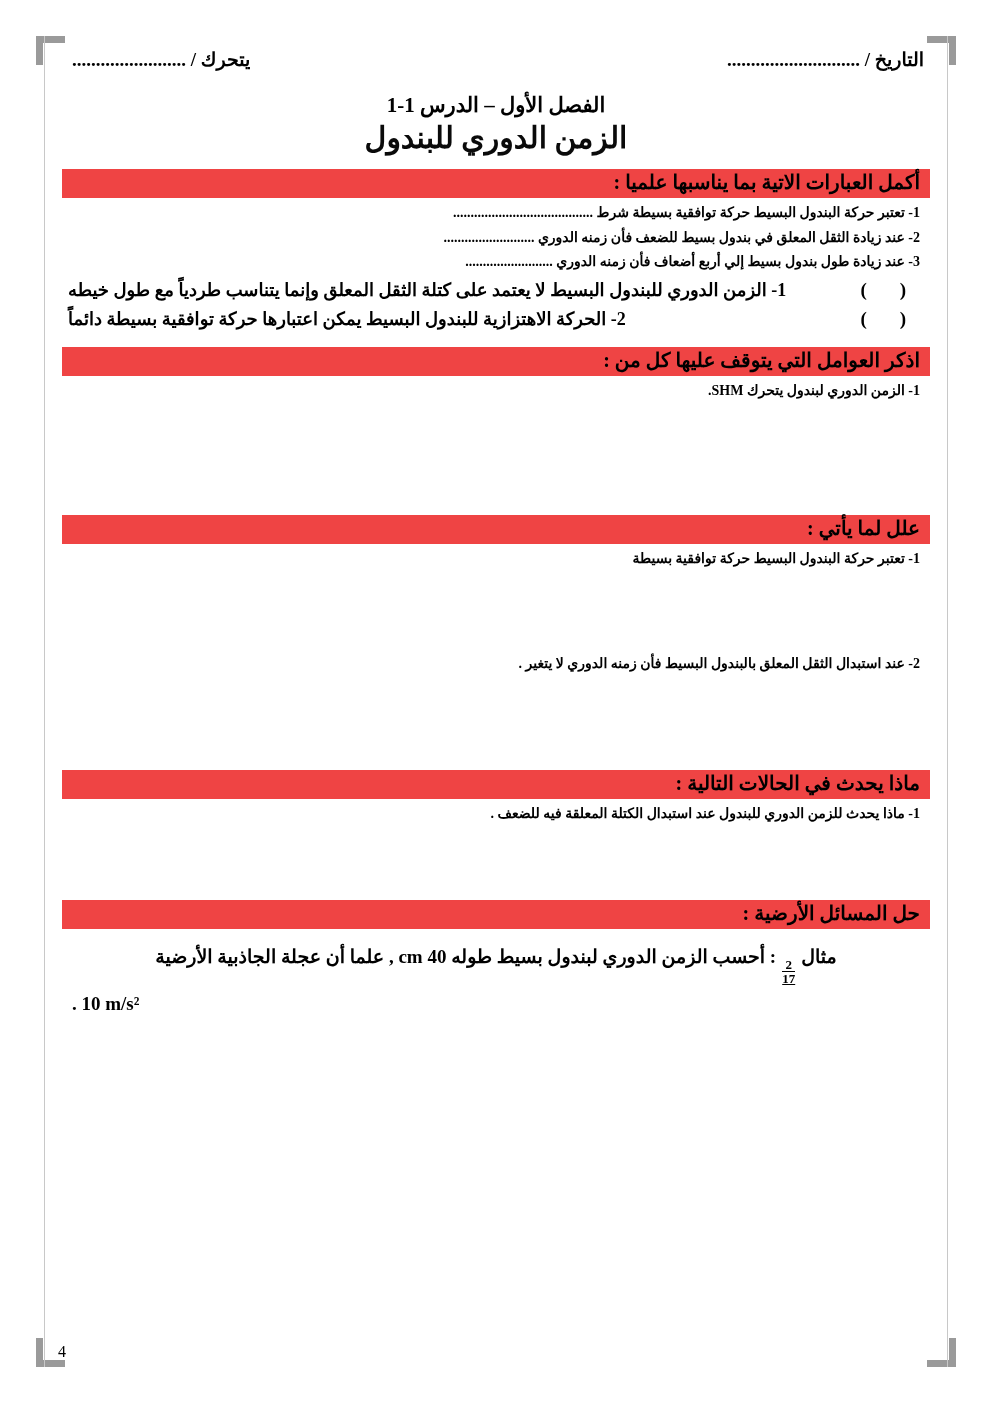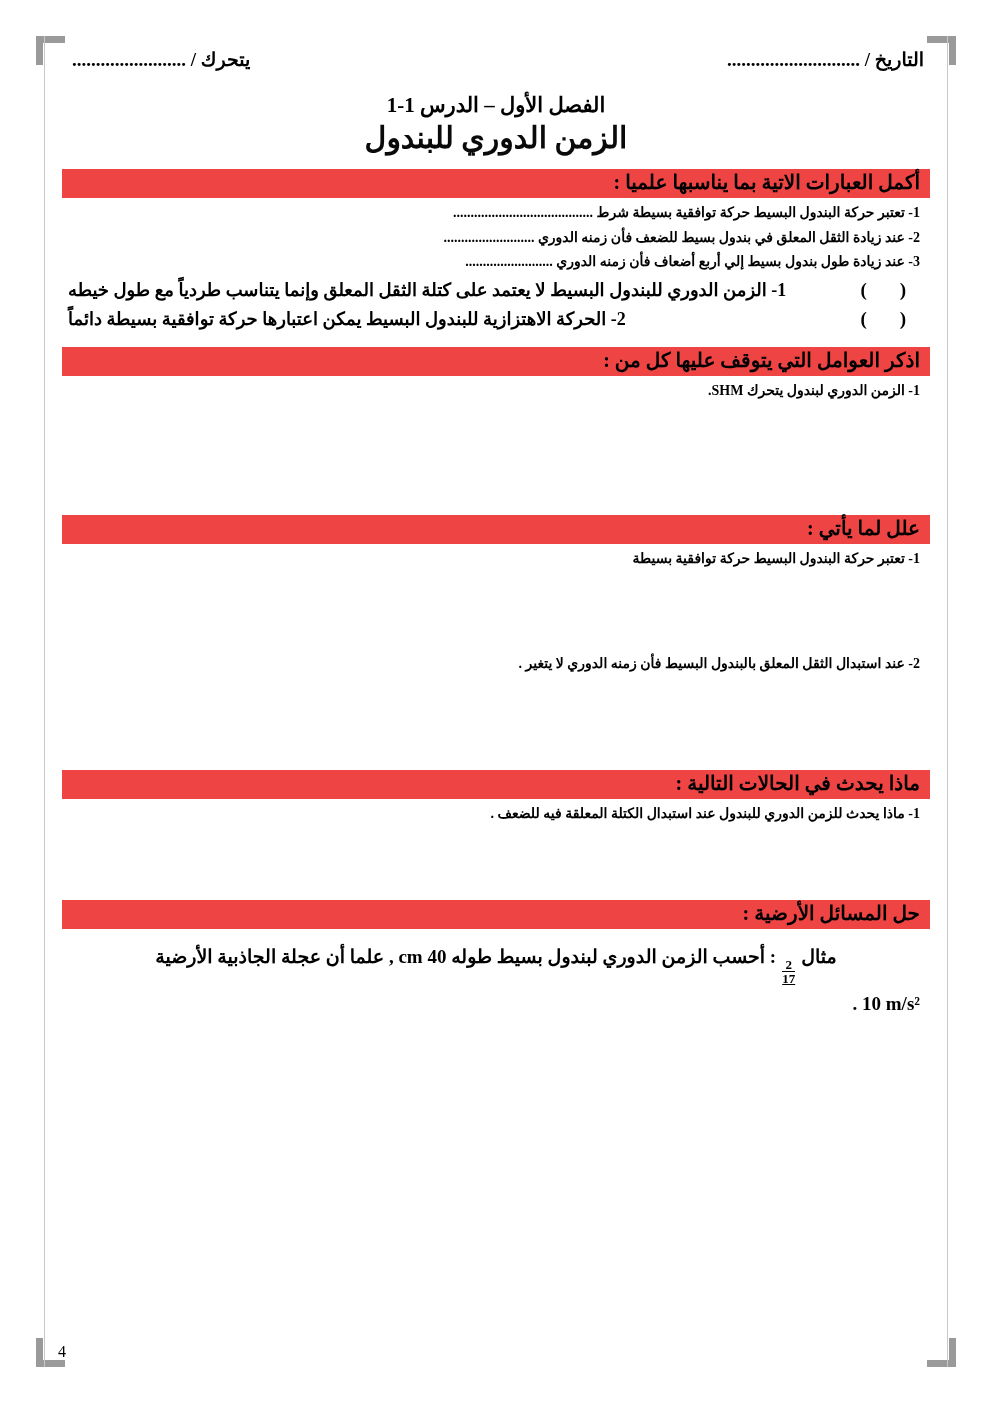--- a/index.html
+++ b/index.html
@@ -152,21 +152,21 @@
 
   .problem {
     font-size: 19px;
     font-weight: bold;
     text-align: center;
     line-height: 1.7;
     padding: 8px 10px 0 10px;
   }
   .problem .line2 {
     display: block;
-    text-align: right;
+    text-align: left;
     margin-top: 2px;
   }
 
   
   .page-number {
     position: absolute;
     left: 58px;
     bottom: 42px;
     font-size: 16px;
     font-weight: normal;

